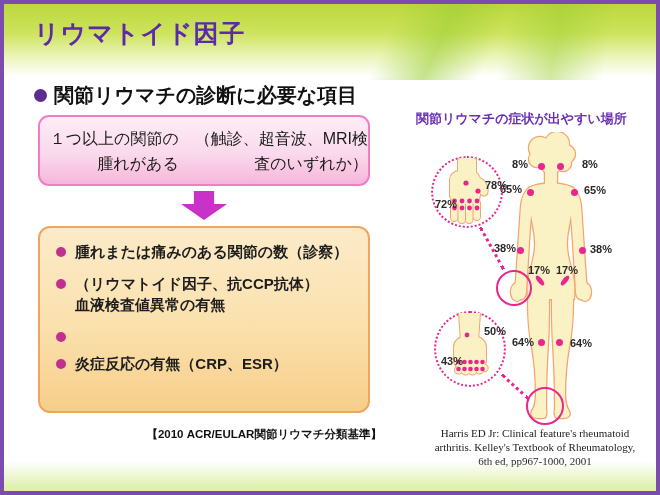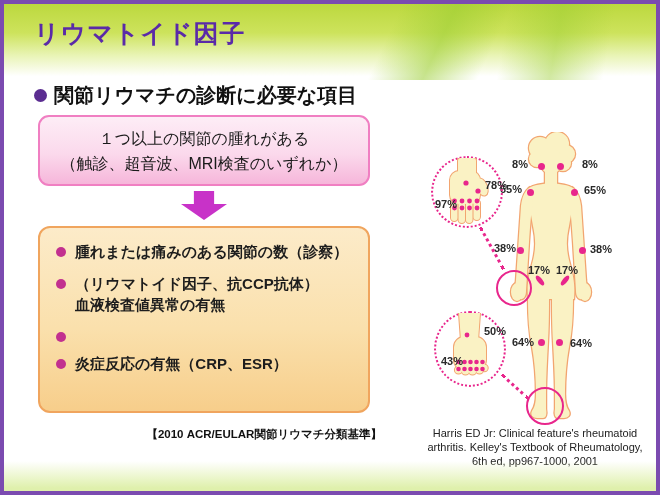--- a/index.html
+++ b/index.html
@@ -37,21 +37,21 @@
   }
   
   .section-heading{position:absolute;left:30px;top:78px;display:flex;align-items:center;}
   .section-bullet{width:13px;height:13px;border-radius:50%;background:#5B2D91;margin-right:7px;flex:0 0 auto;}
   .section-heading-label{font-size:20px;font-weight:bold;color:#111;}
 
   .criteria-box{
     position:absolute;left:34px;top:111px;width:332px;height:71px;box-sizing:border-box;
     border:2.5px solid #F07FC2;border-radius:11px;
     background:linear-gradient(to bottom,#FDEDF6 0%,#FBD9EC 55%,#F6B6DA 100%);
-    display:flex;flex-direction:column;justify-content:center;align-items:center;
+    display:flex;flex-direction:row;justify-content:center;align-items:center;
     font-size:16px;font-weight:500;line-height:25px;color:#1a1a1a;text-align:right;
   }
 
   .down-arrow{
     position:absolute;left:177px;top:187px;width:46px;height:29px;
     background:var(--arrow-magenta);
     clip-path:polygon(28% 0,72% 0,72% 45%,100% 45%,50% 100%,0 45%,28% 45%);
   }
 
   .items-box{
@@ -81,21 +81,21 @@
   .inset{
     position:absolute;border:2.5px dotted var(--accent-magenta);border-radius:50%;
     box-sizing:border-box;background:rgba(255,255,255,0.0);
   }
   .highlight-circle{
     position:absolute;border:2.5px solid var(--accent-magenta);border-radius:50%;box-sizing:border-box;
   }
   .connector{position:absolute;width:0;border-left:3px dotted var(--accent-magenta);transform-origin:top left;}
   .citation{
     position:absolute;left:8px;top:322px;width:246px;text-align:center;
-    font-size:11px;line-height:14px;color:#222;
+    font-size:11px;line-height:14px;color:#222;font-family:Liberation Serif, serif;
   }
 </style>
 </head>
 <body>
 
 <div id="slide">
 
   <div class="header">
     <div class="slide-title">リウマトイド因子</div>
   </div>
@@ -135,20 +135,21 @@
       <span class="item-bullet"></span>
       <div class="item-text">
         <span>炎症反応の有無（CRP、ESR）</span>
       </div>
     </div>
   </div>
 
   <div class="classification-note">【2010 ACR/EULAR関節リウマチ分類基準】</div>
 
   <div class="diagram">
+    <div class="diagram-heading">関節リウマチの症状が出やすい場所</div>
 
     <svg class="body-figure" width="100" height="300" viewBox="0 0 100 300" aria-hidden="true">
       <defs>
         <g id="body-shapes">
           <circle cx="38" cy="16" r="11"></circle>
           <circle cx="55" cy="12" r="12"></circle>
           <circle cx="64" cy="22" r="9"></circle>
           <circle cx="61" cy="31" r="8"></circle>
           <circle cx="35" cy="27" r="8"></circle>
           <ellipse cx="49" cy="29" rx="11" ry="13"></ellipse>
@@ -215,21 +216,21 @@
           <circle cx="21.5" cy="43" r="2.4"></circle>
             <circle cx="29" cy="43" r="2.4"></circle>
             <circle cx="36.5" cy="43" r="2.4"></circle>
             <circle cx="44" cy="43" r="2.4"></circle>
           <circle cx="21.5" cy="50" r="2.4"></circle>
             <circle cx="29" cy="50" r="2.4"></circle>
             <circle cx="36.5" cy="50" r="2.4"></circle>
             <circle cx="44" cy="50" r="2.4"></circle>
         </g>
       </svg>
-      <span class="pct" style="left:2px;top:40px;">97%</span>
+      <span class="pct" style="left:2px;top:40px;">72%</span>
       <span class="pct" style="left:52px;top:21px;">78%</span>
     </div>
 
     <div class="inset" style="left:30px;top:207px;width:72px;height:76px;">
       <svg width="67" height="71" viewBox="0 0 67 71" style="position:absolute;left:0;top:0;" aria-hidden="true">
         <defs>
           <g id="foot-shapes">
             <path d="M23,0 L44,0 L42,28 L25,28 Z"></path>
             <rect x="18" y="24" width="32" height="33" rx="10"></rect>
             <circle cx="22.5" cy="57" r="3.6"></circle>

